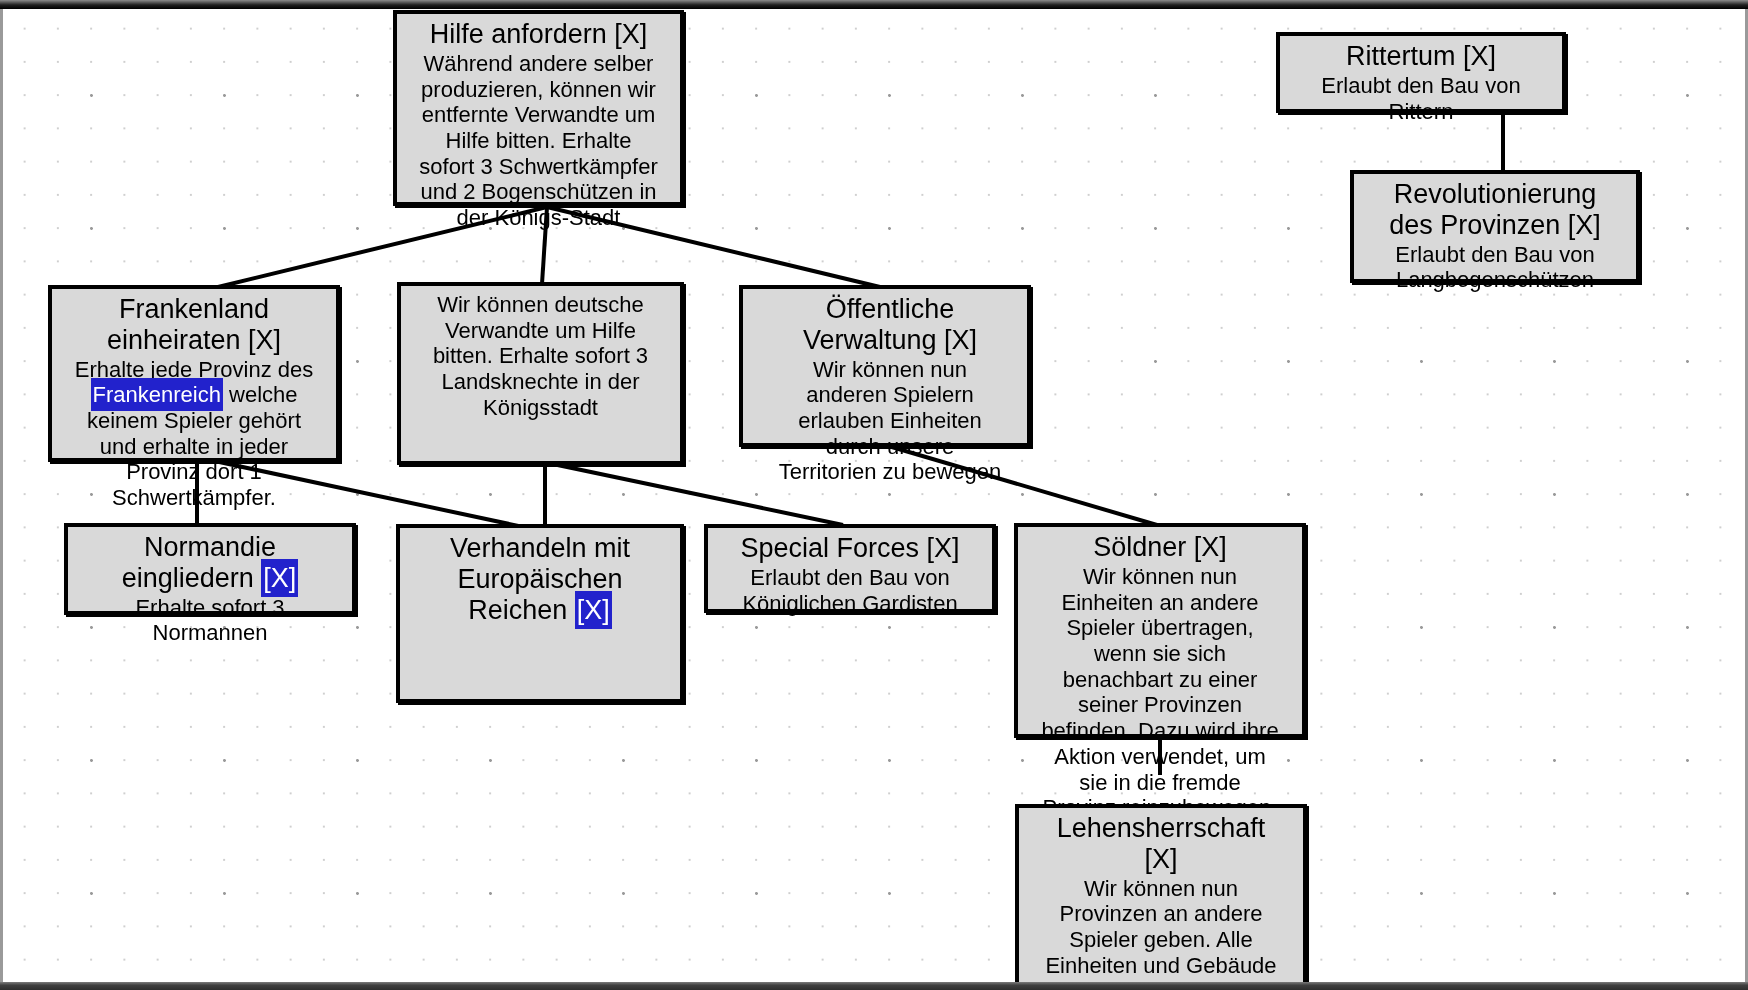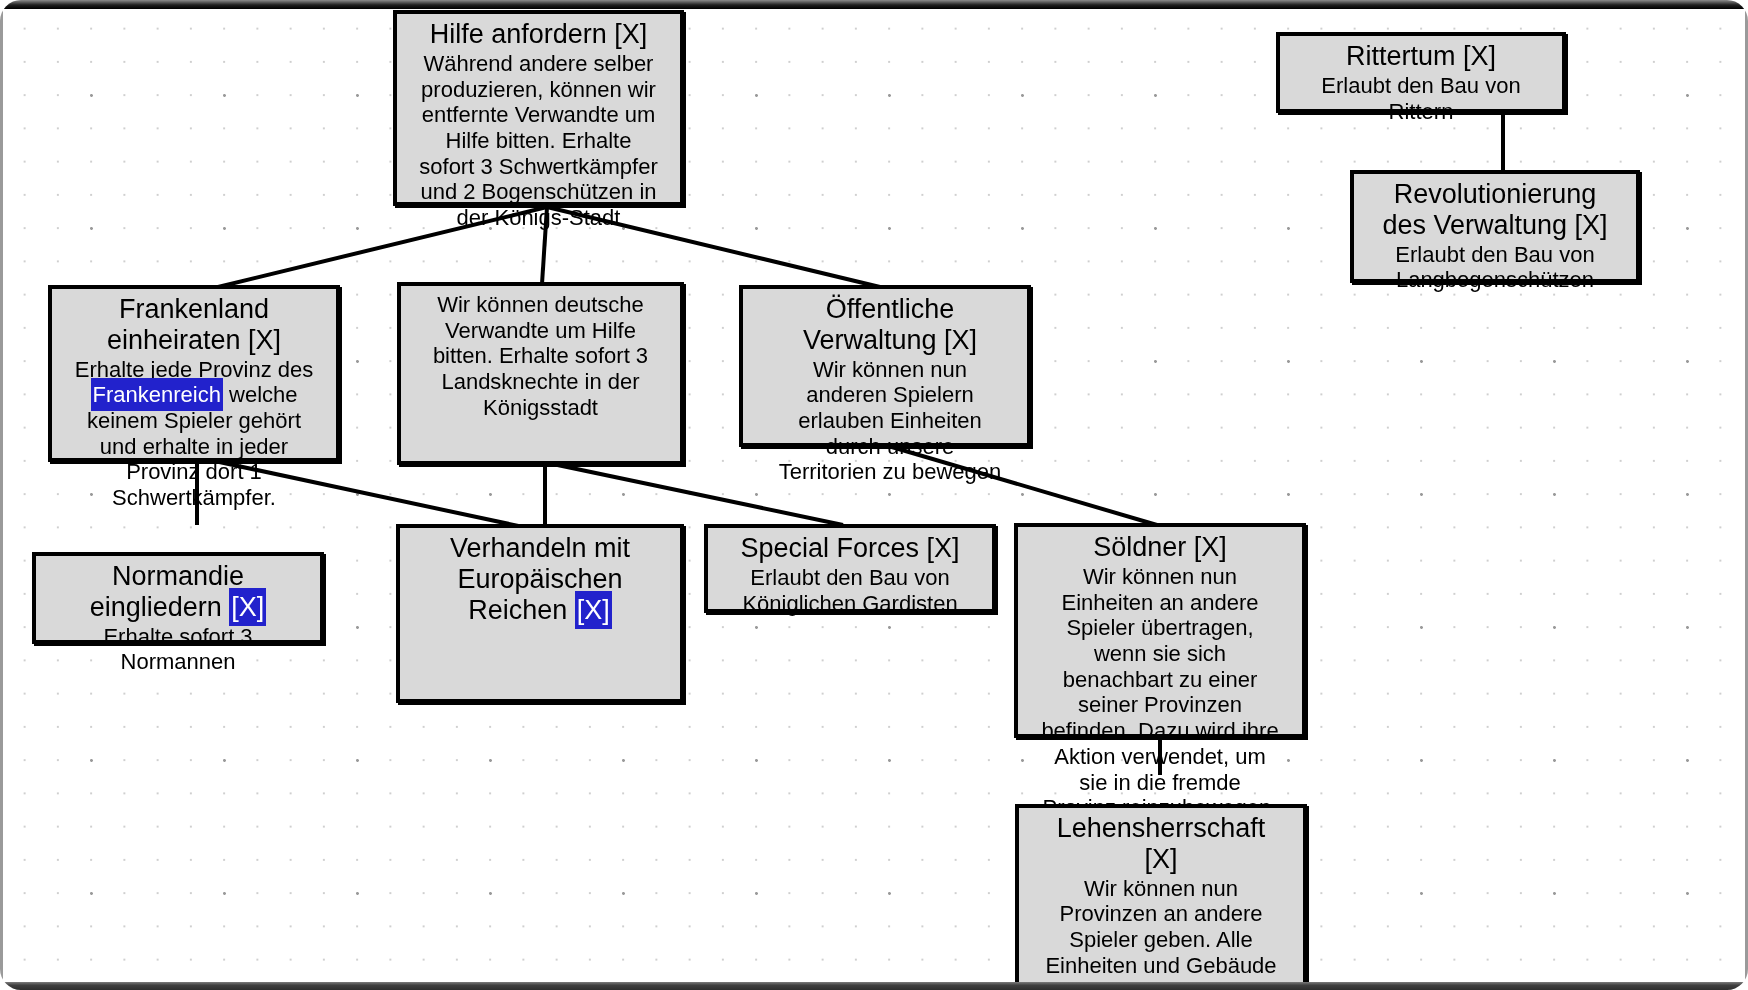--- a/index.html
+++ b/index.html
@@ -6,21 +6,20 @@
   body{width:1748px;height:990px;overflow:hidden;
        font-family:"Liberation Sans","DejaVu Sans",sans-serif;}
   #canvas{
     position:relative;width:1748px;height:990px;background:#ffffff;
     background-image:
       radial-gradient(circle,#9a9a9a 1.2px,transparent 1.6px),
       radial-gradient(circle,#cfcfcf 0.9px,transparent 1.2px);
     background-size:133px 133px,33.25px 33.25px;
     background-position:25px 29px,8px 12px;
     overflow:hidden;
-    border-radius:21px;
   }
   
   .top-edge{position:absolute;left:0;top:0;width:100%;height:9px;
     background:linear-gradient(#8d8d8d,#202020 55%,#000);z-index:5;}
   .bottom-edge{position:absolute;left:0;bottom:0;width:100%;height:8px;
     background:linear-gradient(#7c7c7c,#3f3f3f 40%,#2e2e2e);z-index:5;}
   .left-edge{position:absolute;left:0;top:0;width:3px;height:100%;background:#9a9a9a;z-index:4;}
   .right-edge{position:absolute;right:0;top:0;width:3px;height:100%;background:#9a9a9a;z-index:4;}
 
   #edges{position:absolute;left:0;top:0;z-index:1;}
@@ -63,39 +62,39 @@
     <div class="node-title">Hilfe anfordern [X]</div>
     <div class="node-body">Während andere selber produzieren, können wir entfernte Verwandte um Hilfe bitten. Erhalte sofort 3 Schwertkämpfer und 2 Bogenschützen in der Königs-Stadt</div>
   </div>
 
   <div class="node" style="left:1276px;top:32px;width:290px;height:81px;">
     <div class="node-title">Rittertum [X]</div>
     <div class="node-body">Erlaubt den Bau von Rittern</div>
   </div>
 
   <div class="node" style="left:1350px;top:170px;width:290px;height:113px;">
-    <div class="node-title">Revolutionierung des Verwaltung [X]</div>
+    <div class="node-title">Revolutionierung des Provinzen [X]</div>
     <div class="node-body">Erlaubt den Bau von Langbogenschützen</div>
   </div>
 
   <div class="node" style="left:48px;top:285px;width:292px;height:177px;">
     <div class="node-title">Frankenland einheiraten [X]</div>
     <div class="node-body"><span>Erhalte jede Provinz des </span><span class="hl">Frankenreich</span><span> welche keinem Spieler gehört und erhalte in jeder Provinz dort 1 Schwertkämpfer.</span></div>
   </div>
 
   <div class="node" style="left:397px;top:282px;width:287px;height:183px;">
     <div class="node-body">Wir können deutsche Verwandte um Hilfe bitten. Erhalte sofort 3 Landsknechte in der Königsstadt</div>
   </div>
 
   <div class="node" style="left:739px;top:285px;width:292px;height:162px;padding-left:32px;">
     <div class="node-title">Öffentliche Verwaltung [X]</div>
     <div class="node-body">Wir können nun anderen Spielern erlauben Einheiten durch unsere Territorien zu bewegen</div>
   </div>
 
-  <div class="node" style="left:32px;top:523px;width:292px;height:92px;margin-top:29px;">
+  <div class="node" style="left:64px;top:523px;width:292px;height:92px;">
     <div class="node-title"><span>Normandie eingliedern </span> <span class="hl">[X]</span></div>
     <div class="node-body">Erhalte sofort 3 Normannen</div>
   </div>
 
   <div class="node" style="left:396px;top:524px;width:288px;height:179px;">
     <div class="node-title"><span>Verhandeln mit Europäischen Reichen </span> <span class="hl">[X]</span></div>
   </div>
 
   <div class="node" style="left:704px;top:524px;width:292px;height:89px;">
     <div class="node-title">Special Forces [X]</div>

